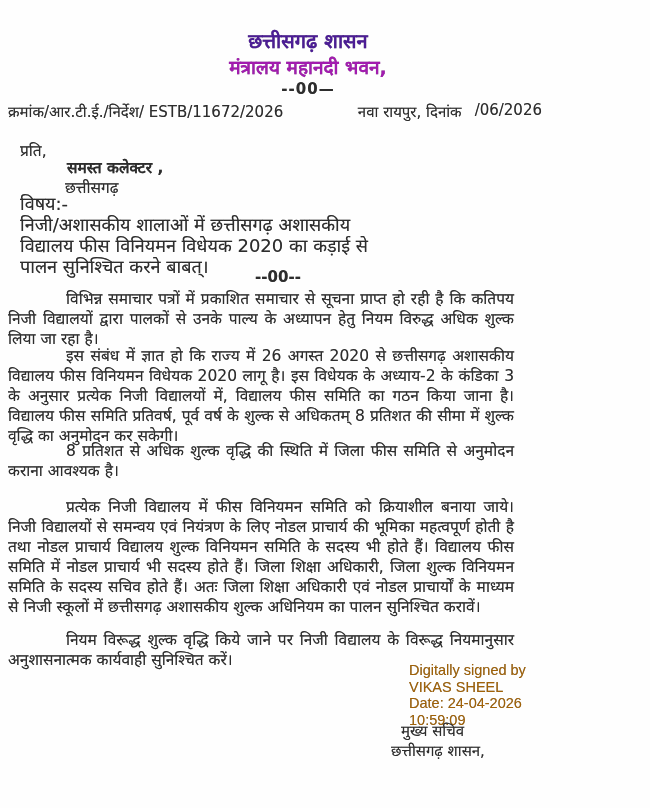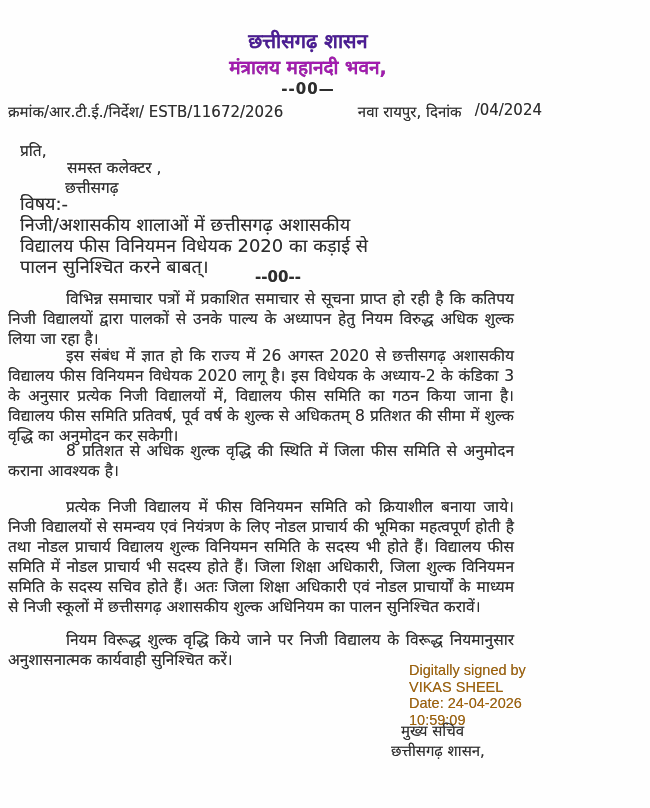--- a/index.html
+++ b/index.html
@@ -18,21 +18,21 @@
 
   .org-name   { top: 27px;  left: 18px; width: 580px; text-align: center; font-size: 20px; font-weight: bold; color: #4c1d95; }
   .dept-line  { top: 54px;  left: 18px; width: 580px; text-align: center; font-size: 19px; font-weight: bold; color: #a21caf; }
   .divider-top{ top: 80px;  left: 18px; width: 580px; text-align: center; font-size: 15px; font-weight: bold; letter-spacing: 1px; }
 
   .ref-row    { top: 101px; left: 8px;  width: 534px; display: flex; justify-content: space-between; font-size: 15px; }
   .ref-right  { display: flex; }
   .date-value { margin-left: 13px; }
 
   .salutation { top: 139px; left: 20px; font-size: 15.5px; }
-  .addressee  { top: 156px; left: 67px; font-size: 15.5px; font-weight: normal; }
+  .addressee  { top: 156px; left: 67px; font-size: 15.5px; font-weight: bold; }
   .region     { top: 176px; left: 65px; font-size: 15.5px; }
 
   .subject-row  { top: 193px; left: 20px; width: 480px; display: flex; font-size: 18px; line-height: 21px; flex-direction: column; }
   .subject-label{ flex: none; width: 58px; }
   .subject-text { width: 358px; }
 
   .divider-mid{ top: 268px; left: 8px; width: 540px; text-align: center; font-size: 15px; font-weight: bold; }
 
   .para {
     left: 8px; width: 506px;
@@ -60,21 +60,21 @@
 <div class="page">
 
   <div class="abs org-name">छत्तीसगढ़ शासन</div>
   <div class="abs dept-line">मंत्रालय महानदी भवन,</div>
   <div class="abs divider-top">--00—</div>
 
   <div class="abs ref-row">
     <span>क्रमांक/आर.टी.ई./निर्देश/ ESTB/11672/2026</span>
     <span class="ref-right">
       <span>नवा रायपुर, दिनांक</span>
-      <span class="date-value">/04/2024</span>
+      <span class="date-value">/06/2026</span>
     </span>
   </div>
 
   <div class="abs salutation">प्रति,</div>
   <div class="abs addressee">समस्त कलेक्टर ,</div>
   <div class="abs region">छत्तीसगढ़</div>
 
   <div class="abs subject-row">
     <span class="subject-label">विषय:-</span>
     <span class="subject-text">निजी/अशासकीय शालाओं में छत्तीसगढ़ अशासकीय विद्यालय फीस विनियमन विधेयक 2020 का कड़ाई से पालन सुनिश्चित करने बाबत्।</span>

